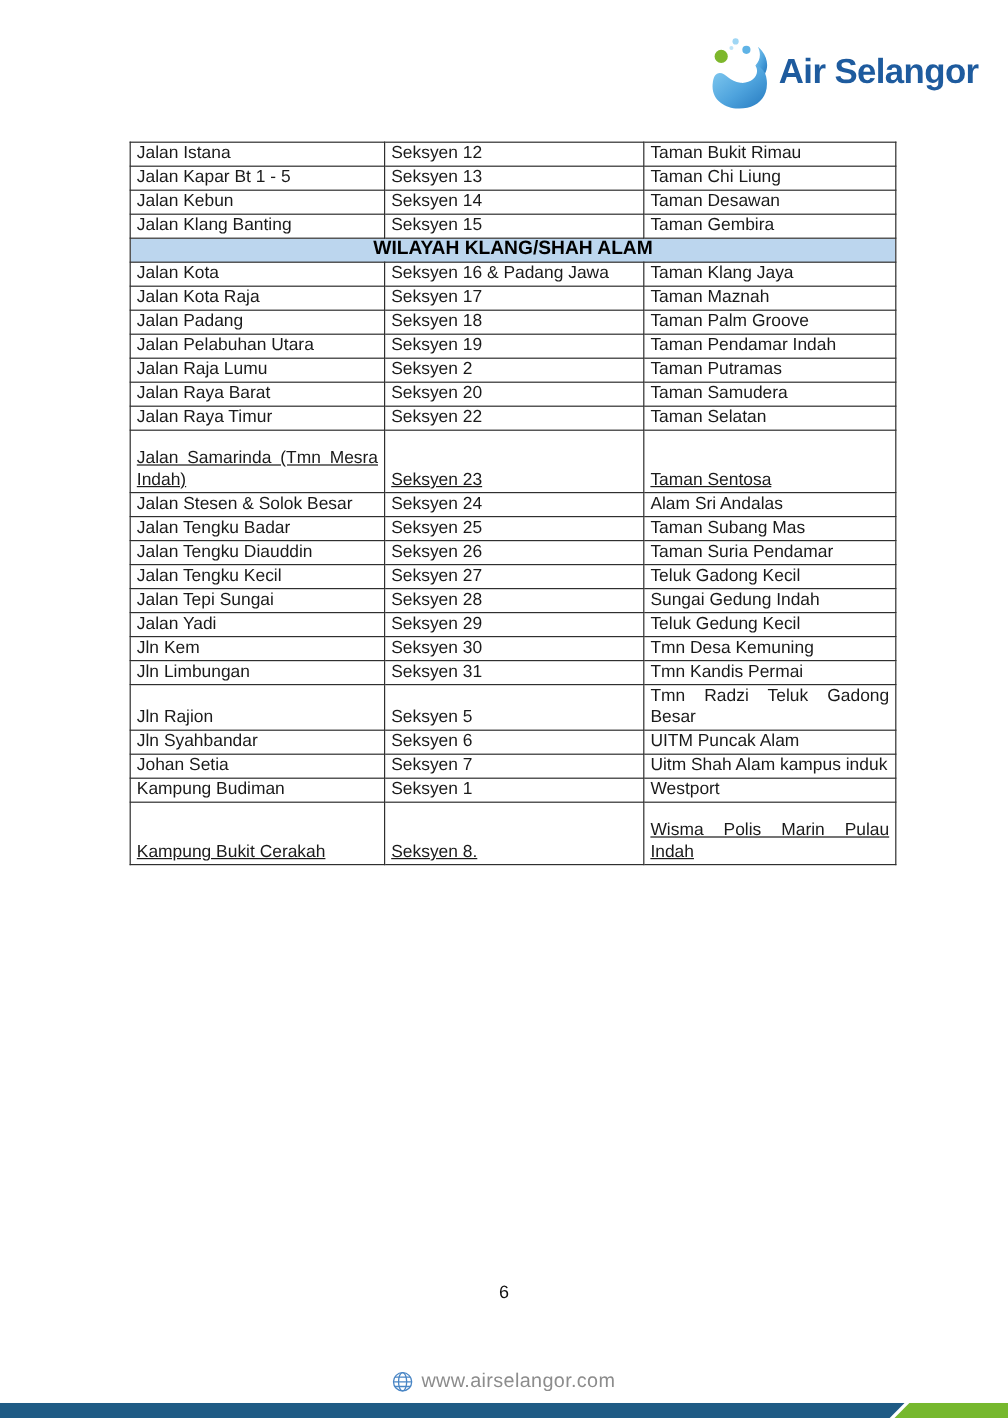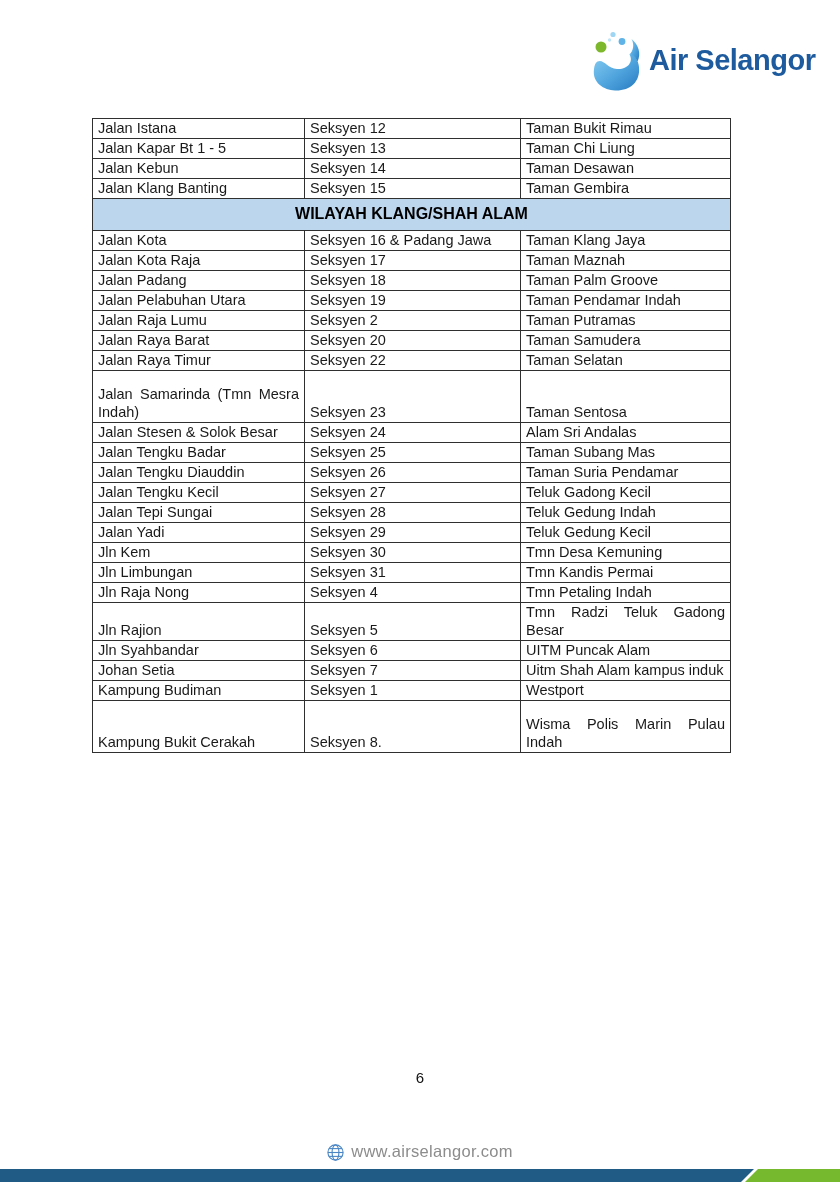--- a/index.html
+++ b/index.html
@@ -28,67 +28,67 @@
     font-size: 29px;
     font-weight: bold;
     letter-spacing: -0.5px;
     color: var(--brand-blue, #1e5b9e);
     white-space: nowrap;
   }
 
   
   table.locations {
     position: absolute;
-    left: 92px;
+    left: 108px;
     top: 118px;
     width: 638px;
     border-collapse: collapse;
     table-layout: fixed;
     font-size: 14.5px;
     color: #1a1a1a;
   }
   table.locations td, table.locations th {
     border: 1px solid #2f2f2f;
     padding: 0 5px 1px 5px;
     height: 19px;
     line-height: 18px;
     vertical-align: bottom;
     text-align: justify;
     font-weight: normal;
     overflow: hidden;
   }
-  table.locations tr.tall td { height: 52px; }
+  table.locations tr.tall td { height: 52px; text-decoration: underline; }
   table.locations tr.section-row th {
     background: var(--section-bg, #bcd6ee);
     font-weight: bold;
     text-align: center;
     vertical-align: middle;
     font-size: 16px;
     color: #000;
-    height: 32px;
+    height: 20px;
   }
 
   
   .page-number {
     position: absolute;
     top: 1069px;
     left: 0;
     width: 840px;
     text-align: center;
     font-size: 15px;
     color: #111;
   }
   .site-line {
     position: absolute;
     top: 1142px;
     left: 0;
     width: 840px;
     display: flex;
     justify-content: center;
-    align-items: flex-end;
+    align-items: center;
     gap: 7px;
     color: var(--footer-gray, #8c8c8c);
     font-size: 16.5px;
     letter-spacing: 0.3px;
   }
   .site-line svg { display: block; }
   .footer-bar {
     position: absolute;
     left: 0;
     bottom: 0;
@@ -226,41 +226,36 @@
           <td>Taman Suria Pendamar</td>
         </tr>
         <tr>
           <td>Jalan Tengku Kecil</td>
           <td>Seksyen 27</td>
           <td>Teluk Gadong Kecil</td>
         </tr>
         <tr>
           <td>Jalan Tepi Sungai</td>
           <td>Seksyen 28</td>
-          <td>Teluk Gedung Indah</td>
+          <td>Sungai Gedung Indah</td>
         </tr>
         <tr>
           <td>Jalan Yadi</td>
           <td>Seksyen 29</td>
           <td>Teluk Gedung Kecil</td>
         </tr>
         <tr>
           <td>Jln Kem</td>
           <td>Seksyen 30</td>
           <td>Tmn Desa Kemuning</td>
         </tr>
         <tr>
           <td>Jln Limbungan</td>
           <td>Seksyen 31</td>
           <td>Tmn Kandis Permai</td>
-        </tr>
-        <tr>
-          <td>Jln Raja Nong</td>
-          <td>Seksyen 4</td>
-          <td>Tmn Petaling Indah</td>
         </tr>
         <tr>
           <td>Jln Rajion</td>
           <td>Seksyen 5</td>
           <td>Tmn Radzi Teluk Gadong Besar</td>
         </tr>
         <tr>
           <td>Jln Syahbandar</td>
           <td>Seksyen 6</td>
           <td>UITM Puncak Alam</td>

